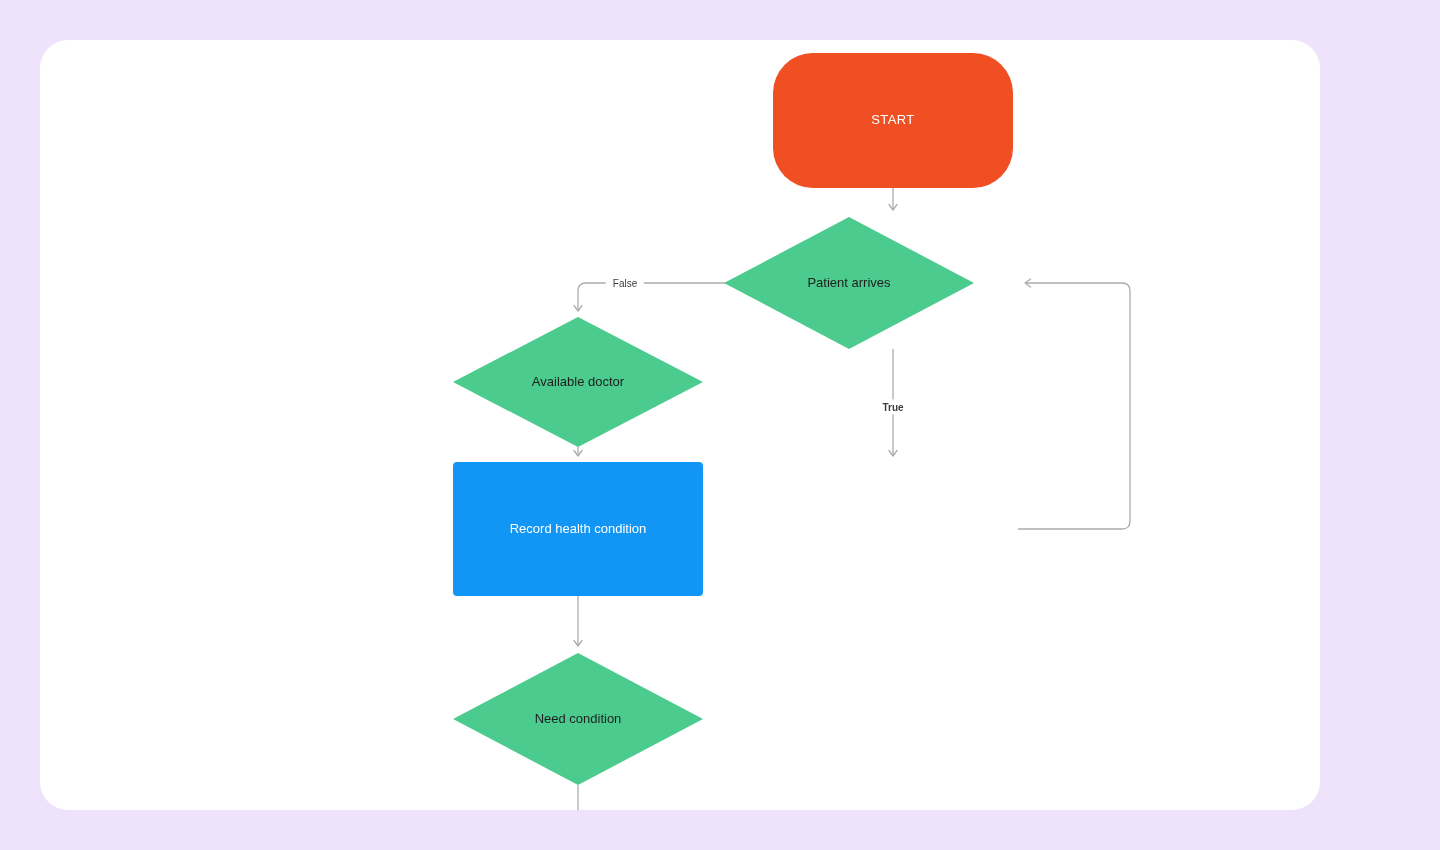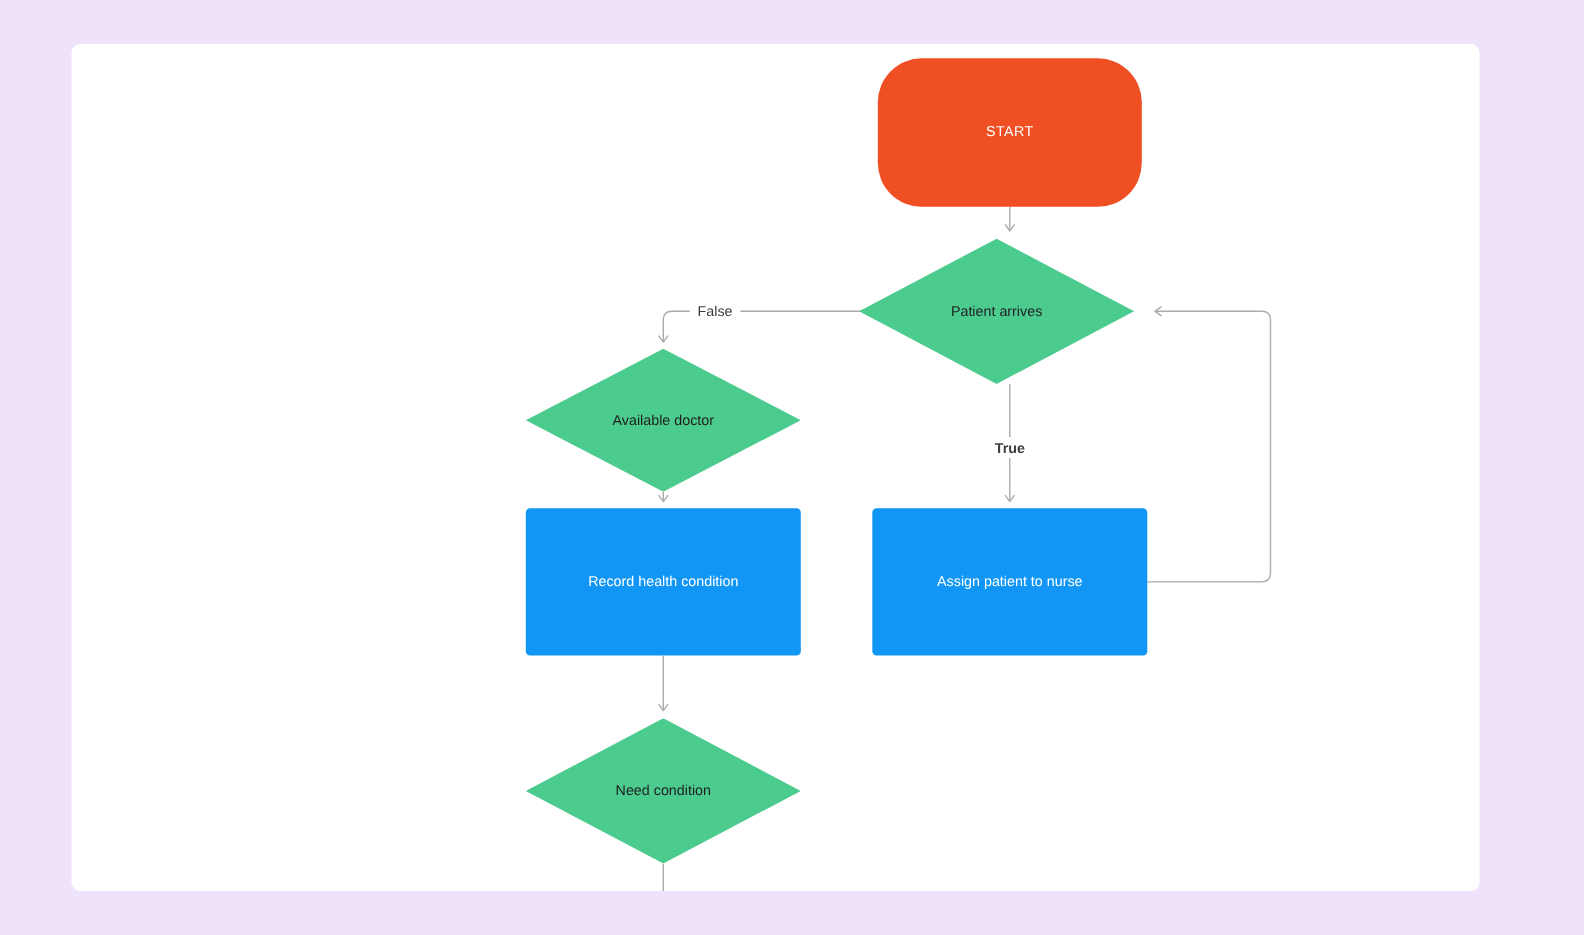--- a/index.html
+++ b/index.html
@@ -17,23 +17,22 @@
     height: 850px;
     background: var(--page-background, #EFE3FB);
   }
   .canvas {
     position: absolute;
     left: 40px;
     top: 40px;
     width: 1280px;
     height: 770px;
     background: var(--canvas-background, #FFFFFF);
-    border-radius: 8px;
+    border-radius: 28px;
     overflow: hidden;
-    margin-left: 25px;
   }
   .edges {
     position: absolute;
     left: 0;
     top: 0;
     width: 1360px;
     height: 770px;
   }
   .edges path {
     fill: none;
@@ -73,21 +72,21 @@
   .node--process {
     background: var(--process-fill, #1296F5);
     color: var(--process-text, #FFFFFF);
     border-radius: 4px;
   }
   .edge-label {
     position: absolute;
     transform: translate(-50%, -50%);
     background: var(--canvas-background, #FFFFFF);
     color: var(--edge-label-text, #3C3C3C);
-    font-size: 13px;
+    font-size: 10px;
     padding: 2px 7px;
     white-space: nowrap;
   }
 </style>
 </head>
 <body>
 
 <div class="stage">
   <div class="canvas">
 
@@ -103,35 +102,32 @@
       <path d="M538,407 V416" marker-end="url(#arrowhead)"></path>
       <path d="M538,556 V606" marker-end="url(#arrowhead)"></path>
       <path d="M538,745 V770"></path>
       <path d="M978,489 H1082 Q1090,489 1090,481 V251 Q1090,243 1082,243 H985" marker-end="url(#arrowhead)"></path>
     </svg>
 
     <div class="node node--terminator" style="left:733px; top:13px; width:240px; height:135px;">
       <span>START</span>
     </div>
 
-    <div class="node node--decision" style="left:716px; top:177px; width:250px; height:132px;">
+    <div class="node node--decision" style="left:684px; top:177px; width:250px; height:132px;">
       <span>Patient arrives</span>
     </div>
 
     <div class="node node--process" style="left:413px; top:422px; width:250px; height:134px;">
       <span>Record health condition</span>
     </div>
 
     <div class="node node--decision" style="left:413px; top:277px; width:250px; height:130px;">
       <span>Available doctor</span>
     </div>
 
-    <div class="node node--process" style="left:728px; top:422px; width:250px; height:134px;">
-      <span>Assign patient to nurse</span>
-    </div>
 
     <div class="node node--decision" style="left:413px; top:613px; width:250px; height:132px;">
       <span>Need condition</span>
     </div>
 
     <div class="edge-label" style="left:585px; top:243px;">False</div>
 
     <div class="edge-label" style="left:853px; top:367px;font-weight:bold;">True</div>
 
   </div>

